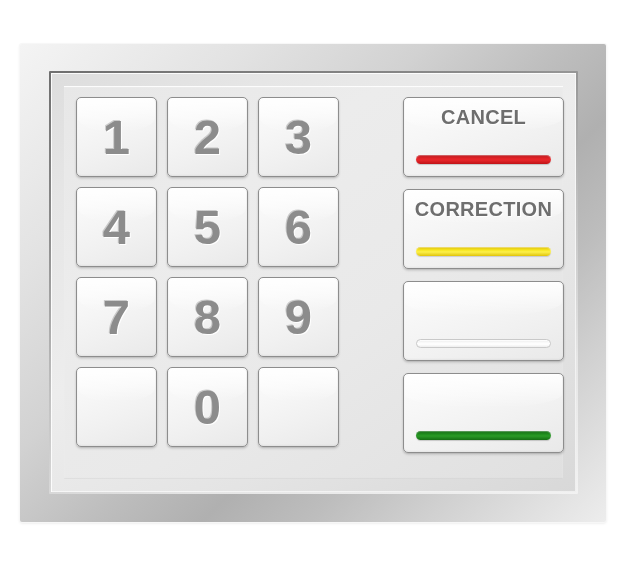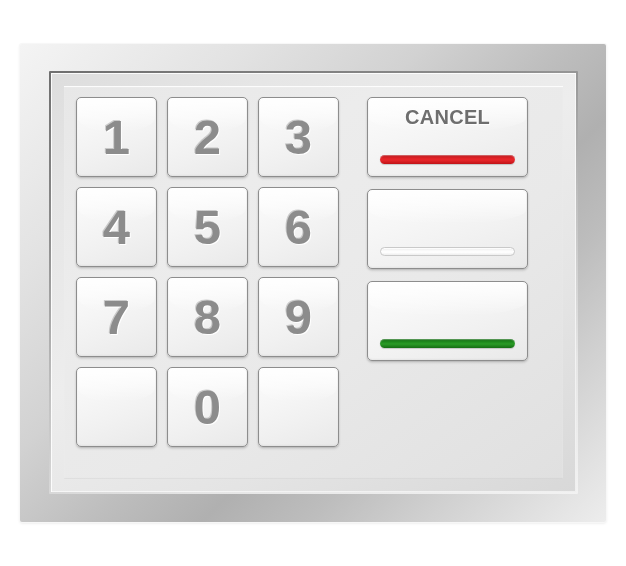--- a/index.html
+++ b/index.html
@@ -90,20 +90,21 @@
     gap: 10px 10px;
     margin-right: 28px;
   }
 
   
   #function-column {
     display: grid;
     grid-template-columns: 161px;
     grid-template-rows: repeat(4, 80px);
     gap: 12px;
+    margin-left: 36px;
   }
 
   
   .key {
     position: relative;
     box-sizing: border-box;
     border-radius: 5px;
     background: linear-gradient(160deg, #fcfcfc 0%, #f7f7f7 30%, #f1f1f1 62%, #e9e9e9 100%);
     border: 1px solid #8d8d8d;
     box-shadow:
@@ -226,20 +227,24 @@
               <span class="key-digit">0</span>
             </div>
           <div class="key blank"></div>
         </div>
 
         <div id="function-column">
           <div class="key fkey">
             <span class="fkey-label">CANCEL</span>
             <span class="fkey-bar red"></span>
           </div>
+          <div class="key fkey">
+            <span class="fkey-label">CORRECTION</span>
+            <span class="fkey-bar yellow"></span>
+          </div>
           <div class="key fkey blank">
 
             <span class="fkey-bar white"></span>
           </div>
           <div class="key fkey">
             <span class="fkey-bar green"></span>
           </div>
         </div>
 
       </div>

